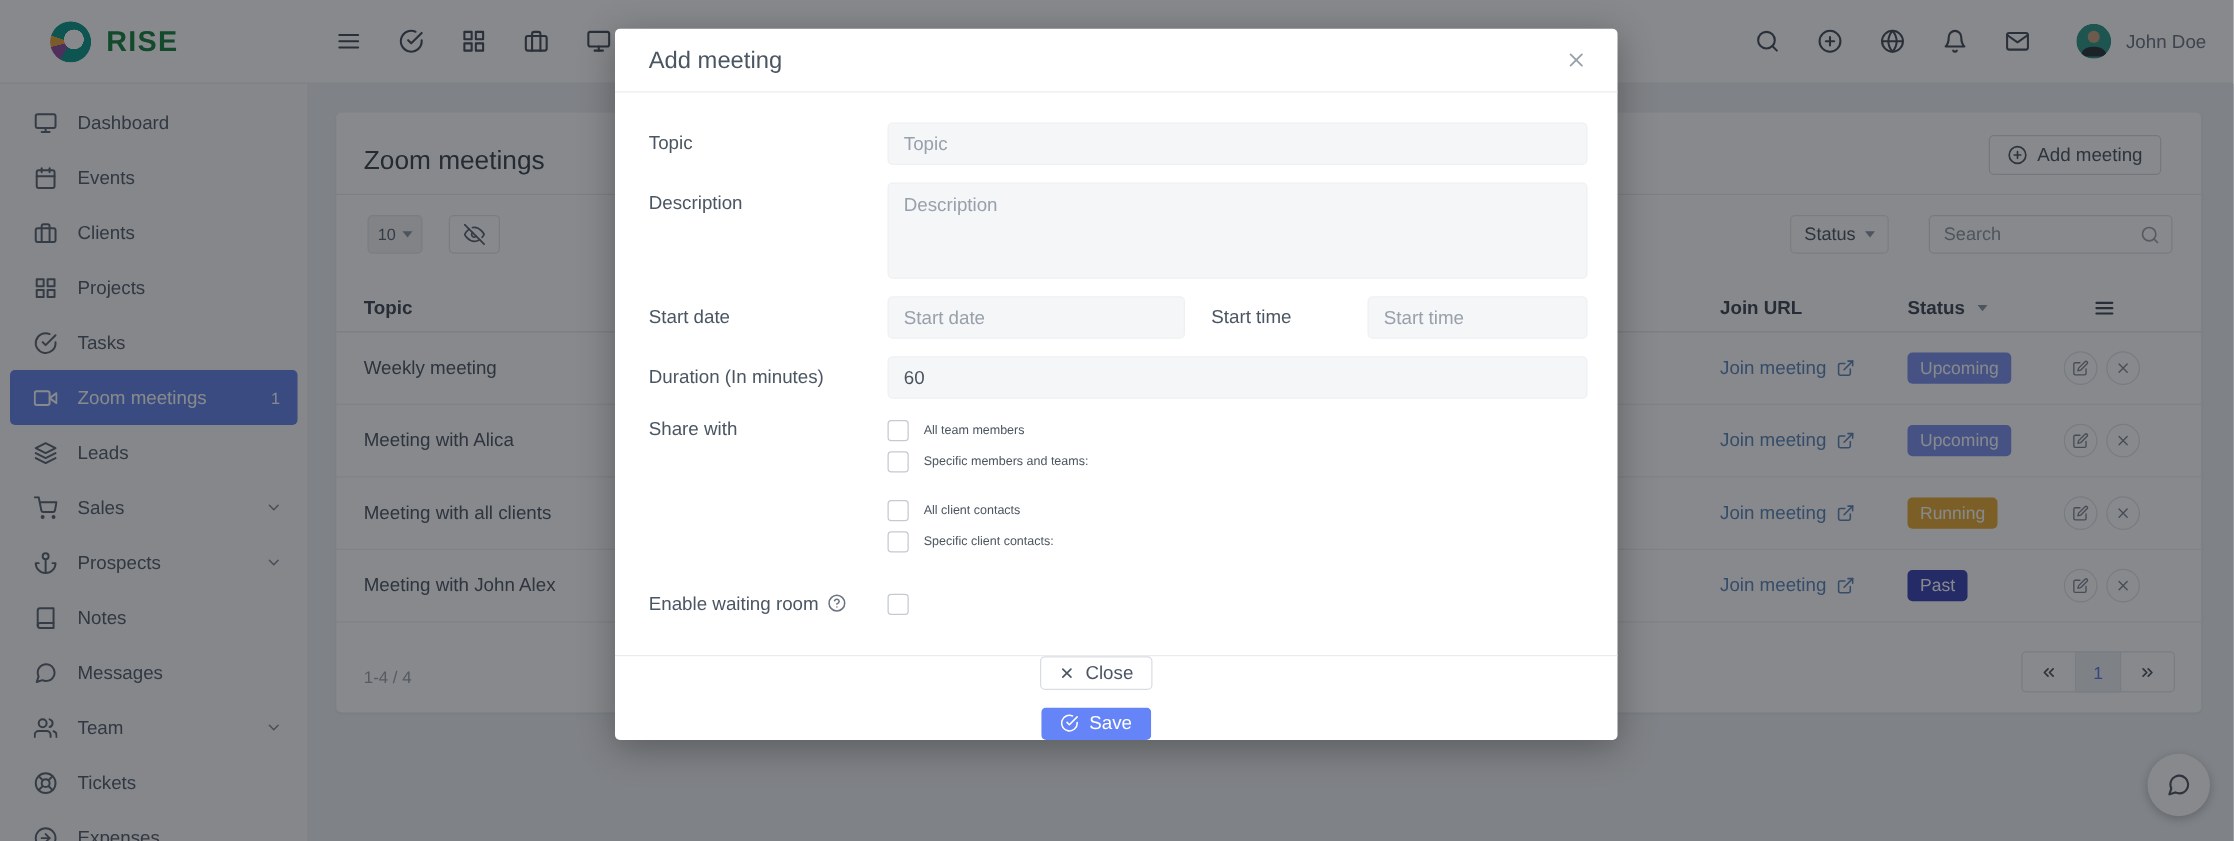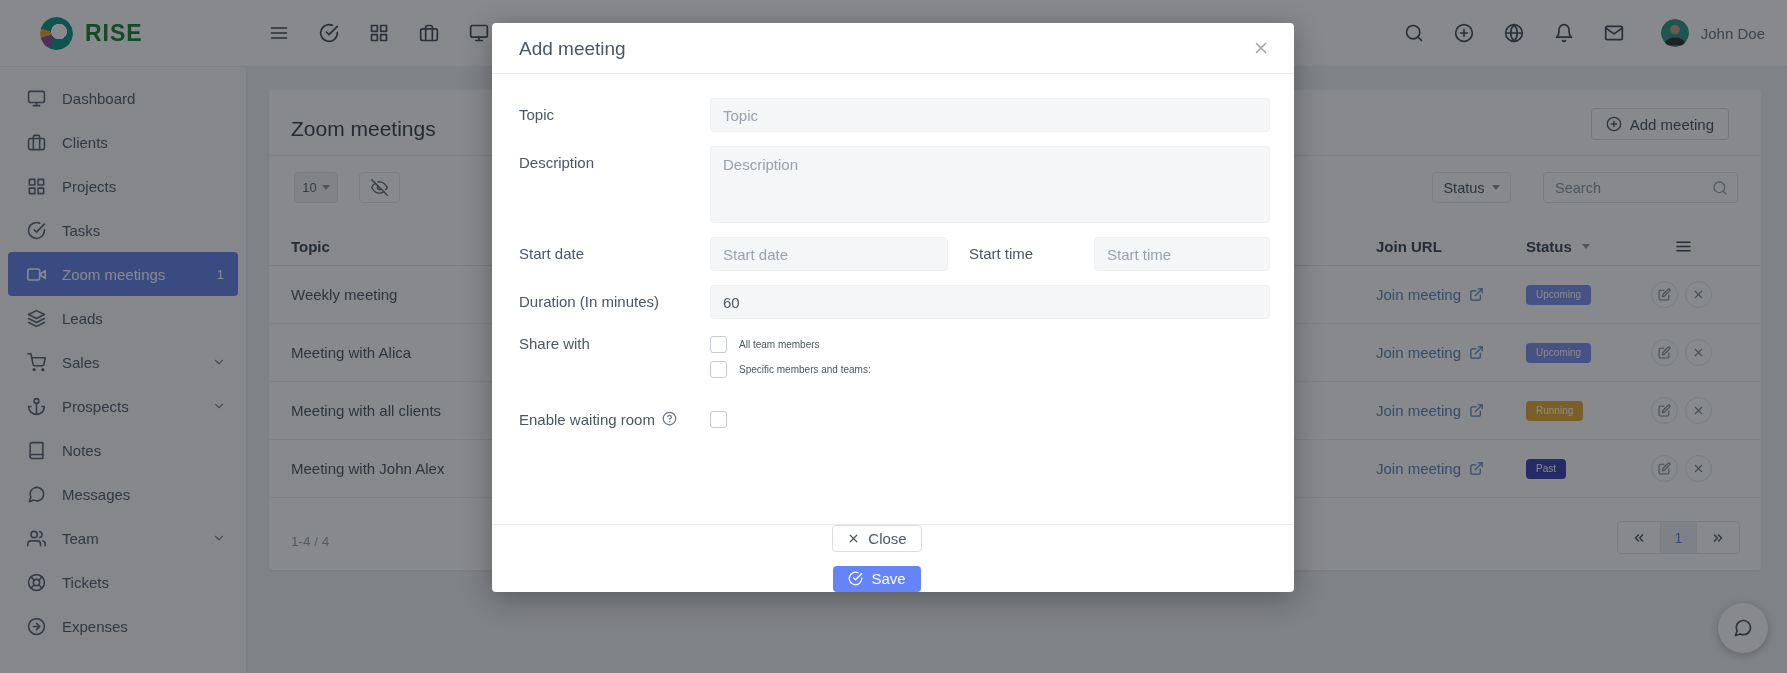--- a/index.html
+++ b/index.html
@@ -61,21 +61,21 @@
   .col-topic { width:954px; padding-left:22px; }
   .col-created { width:153px; }
   .col-join { width:150px; }
   .col-status { width:125px; }
   .col-actions { width:110px; display:flex; align-items:center; }
   .head .col-status { display:flex; align-items:center; gap:10px; }
   .head .col-actions { justify-content:flex-start; padding-left:24px; color:#3c4652; }
   .head .col-actions .ic { width:17px; height:17px; }
   .join-link { display:inline-flex; align-items:center; gap:8px; color:#5d84b8; cursor:pointer; }
   .join-link .ic { width:15px; height:15px; }
-  .badge { display:inline-block; padding:4px 10px 5px; border-radius:4px; font-size:10px; color:#fff; }
+  .badge { display:inline-block; padding:4px 10px 5px; border-radius:4px; font-size:14px; color:#fff; }
   .act-btn { width:27px; height:27px; border-radius:50%; border:1px solid #e0e3e7; background:#fff; display:inline-flex; align-items:center; justify-content:center; color:#7d8793; cursor:pointer; }
   .act-btn .ic { width:13px; height:13px; }
   .col-actions .act-btn + .act-btn { margin-left:7px; }
 
   .card-footer { position:absolute; left:0; bottom:0; width:100%; height:64px; }
   .range-text { position:absolute; left:22px; top:28px; font-size:13.5px; color:#9aa3ad; }
   .pager { position:absolute; right:21px; top:15px; display:flex; height:33px; }
   .pg-btn { min-width:44px; height:33px; border:1px solid #e2e5e9; background:#fff; display:flex; align-items:center; justify-content:center; color:#4b5560; cursor:pointer; font-size:14px; }
   .pg-btn .ic { width:14px; height:14px; }
   .pg-btn.prev { border-radius:4px 0 0 4px; }
@@ -217,20 +217,31 @@
           <rect x="2" y="3" width="20" height="14" rx="2"></rect>
           <line x1="8" y1="21" x2="16" y2="21"></line>
           <line x1="12" y1="17" x2="12" y2="21"></line>
         </svg>
       </span>
       <span class="s-label">Dashboard</span>
     </div>
     <div class="side-item">
       <span class="ic s-ic" style="width: 19px; height: 19px;">
         <svg viewBox="0 0 24 24" fill="none" stroke="currentColor" stroke-width="2" stroke-linecap="round" stroke-linejoin="round" width="100%" height="100%">
+          <rect x="3" y="4" width="18" height="18" rx="2"></rect>
+          <line x1="16" y1="2" x2="16" y2="6"></line>
+          <line x1="8" y1="2" x2="8" y2="6"></line>
+          <line x1="3" y1="10" x2="21" y2="10"></line>
+        </svg>
+      </span>
+      <span class="s-label">Events</span>
+    </div>
+    <div class="side-item">
+      <span class="ic s-ic" style="width: 19px; height: 19px;">
+        <svg viewBox="0 0 24 24" fill="none" stroke="currentColor" stroke-width="2" stroke-linecap="round" stroke-linejoin="round" width="100%" height="100%">
           <rect x="2" y="7" width="20" height="14" rx="2"></rect>
           <path d="M16 21V5a2 2 0 0 0-2-2h-4a2 2 0 0 0-2 2v16"></path>
         </svg>
       </span>
       <span class="s-label">Clients</span>
     </div>
     <div class="side-item">
       <span class="ic s-ic" style="width: 19px; height: 19px;">
         <svg viewBox="0 0 24 24" fill="none" stroke="currentColor" stroke-width="2" stroke-linecap="round" stroke-linejoin="round" width="100%" height="100%">
           <rect x="3" y="3" width="7" height="7"></rect>
@@ -624,20 +635,30 @@
           <div class="cb-group">
             <div class="cb-row">
               <span class="checkbox"></span>
               <span class="cb-text">All team members</span>
             </div>
             <div class="cb-row">
               <span class="checkbox"></span>
               <span class="cb-text">Specific members and teams:</span>
             </div>
           </div>
+          <div class="cb-group">
+            <div class="cb-row">
+              <span class="checkbox"></span>
+              <span class="cb-text">All client contacts</span>
+            </div>
+            <div class="cb-row">
+              <span class="checkbox"></span>
+              <span class="cb-text">Specific client contacts:</span>
+            </div>
+          </div>
         </div>
     </div>
     <div class="frow wr-row">
       <div class="flabel wr-label" style="padding-top:0;">
         <span>Enable waiting room</span>
         <span class="ic">
             <svg viewBox="0 0 24 24" width="15" height="15" fill="none" stroke="currentColor" stroke-width="2" stroke-linecap="round" stroke-linejoin="round">
               <circle cx="12" cy="12" r="10"></circle>
               <path d="M9.09 9a3 3 0 0 1 5.83 1c0 2-3 3-3 3"></path>
               <line x1="12" y1="17" x2="12.01" y2="17"></line>

